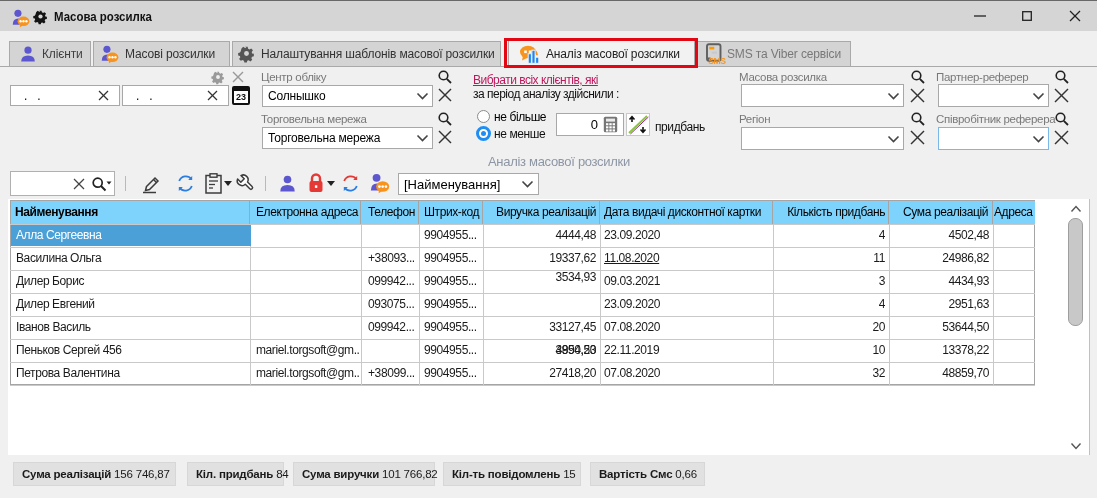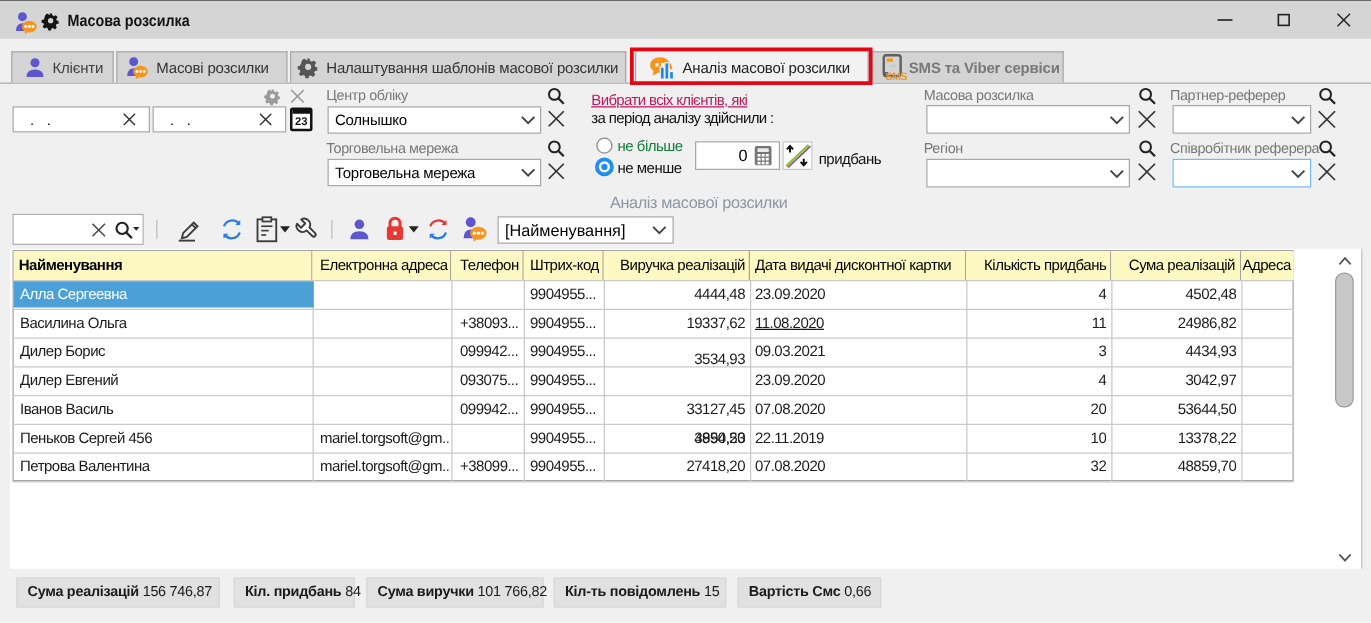--- a/index.html
+++ b/index.html
@@ -89,21 +89,21 @@
 
 <div class="abs" style="left:504px;top:38px;width:194px;height:30px;border:3px solid #e30613;"></div>
 
 <svg class="abs" style="left:705px;top:43px;" width="19" height="22" viewBox="0 0 19 22">
   <path d="M4 1.2 h9.5 q2 0 2 2 v12.6 q0 2 -2 2 h-9.5 q-2 0 -2 -2 v-12.6 q0 -2 2 -2 z" fill="none" stroke="#5f5f5f" stroke-width="1.9"></path>
   <path d="M2 14.5 v1.3 q0 2 2 2 l1.5 0 v-3.3 z" fill="#5f5f5f"></path>
   <rect x="4.3" y="3.8" width="5" height="2.6" fill="#ff9900"></rect>
   <rect x="6.8" y="8.8" width="5.2" height="1.8" fill="#c9c9c9"></rect>
   <text x="3.2" y="21.2" font-size="8.6" font-weight="bold" fill="#f7941e" font-family="Liberation Sans, sans-serif" letter-spacing="-0.4">SMS</text>
 </svg>
-<div class="abs" style="left:727px;top:47px;font-size:12px;letter-spacing:-0.15px;color:#787878;font-weight:bold;">SMS та Viber сервіси</div>
+<div class="abs" style="left:727px;top:47px;font-size:12px;letter-spacing:-0.15px;color:#787878;">SMS та Viber сервіси</div>
 
 <div class="lbl" style="left:10px;top:88px;text-align:center;">Період</div>
 
 <svg class="abs" style="left:212px;top:71px;" width="12" height="12" viewBox="0 0 16 16">
   <path fill="#9a9a9a" d="M6.5 0 h3 l0.5 2.2 a6 6 0 0 1 1.6 0.9 L13.8 2 l2.1 2.1 -1.5 2.2 a6 6 0 0 1 0.4 1.7 l2.2 0.5 v3 l-2.2 0.5 a6 6 0 0 1 -0.9 1.6 l1.1 2.2 -2.1 2.1 -2.2 -1.5 a6 6 0 0 1 -1.7 0.4 l-0.5 2.2 h-3 l-0.5 -2.2 a6 6 0 0 1 -1.6 -0.9 l-2.2 1.1 -2.1 -2.1 1.5 -2.2 a6 6 0 0 1 -0.4 -1.7 l-2.2 -0.5 v-3 l2.2 -0.5 a6 6 0 0 1 0.9 -1.6 L2 2.1 4.1 0 6.3 1.5 a6 6 0 0 1 1.7 -0.4 z" transform="scale(0.88) translate(1,1)"></path>
   <circle cx="8" cy="8" r="2.6" fill="#f0f0f0"></circle>
 </svg>
 <svg class="abs" style="left:233px;top:72px;" width="10" height="10">
     <line x1="0" y1="0" x2="10" y2="10" stroke="#9a9a9a" stroke-width="1.4"></line>
     <line x1="10" y1="0" x2="0" y2="10" stroke="#9a9a9a" stroke-width="1.4"></line>
@@ -156,21 +156,21 @@
   </svg>
 <svg class="abs" style="left:439px;top:131px;" width="12" height="12">
     <line x1="0" y1="0" x2="12" y2="12" stroke="#333" stroke-width="1.4"></line>
     <line x1="12" y1="0" x2="0" y2="12" stroke="#333" stroke-width="1.4"></line>
   </svg>
 
 <div class="abs" style="left:473px;top:73px;font-size:12px;letter-spacing:-0.5px;color:#be185d;text-decoration:underline;">Вибрати всіх клієнтів, які</div>
 <div class="abs" style="left:473px;top:87px;font-size:12px;letter-spacing:-0.5px;color:#111;">за період аналізу здійснили :</div>
 
 <div class="abs" style="left:477px;top:110px;width:13px;height:13px;border-radius:50%;background:#fff;border:1px solid #8b8b8b;"></div>
-<div class="abs" style="left:494px;top:110px;font-size:12px;letter-spacing:-0.4px;color:#15803d;">не більше</div>
+<div class="abs" style="left:494px;top:110px;font-size:12px;letter-spacing:-0.4px;color:#000000;">не більше</div>
 <div class="abs" style="left:476px;top:126px;width:15px;height:15px;border-radius:50%;background:#fff;border:3.5px solid #1e8ef5;"></div>
 <div class="abs" style="left:481px;top:131px;width:5px;height:5px;border-radius:50%;background:#1e8ef5;"></div>
 <div class="abs" style="left:494px;top:127px;font-size:12px;letter-spacing:-0.4px;color:#111;">не менше</div>
 
 <div class="abs" style="left:556px;top:113px;width:68px;height:23px;background:#fff;border:1px solid #a8a8a8;"></div>
 <div class="abs" style="left:556px;top:117px;width:42px;font-size:13px;color:#000;text-align:right;">0</div>
 <svg class="abs" style="left:603px;top:116px;" width="15" height="17" viewBox="0 0 15 17">
   <rect x="0.8" y="0.8" width="13.4" height="15.4" rx="1.5" fill="#767676"></rect>
   <rect x="3" y="2.6" width="9" height="3" fill="#fff" opacity="0.85"></rect>
   <g fill="#fff">
@@ -330,21 +330,21 @@
 </svg>
 
 <div class="abs" style="left:398px;top:173px;width:141px;height:22px;background:#fff;border:1px solid #a8a8a8;"></div>
 <div class="abs" style="left:404px;top:177px;font-size:13px;color:#000;">[Найменування]</div>
 <svg class="abs" style="left:522px;top:181px;" width="11" height="7">
     <polyline points="0.5,0.5 5.5,5.5 10.5,0.5" fill="none" stroke="#444" stroke-width="1.6"></polyline>
   </svg>
 
 <div class="abs" style="left:8px;top:199px;width:1081px;height:256px;background:#fff;"></div>
 <style>
-  .hcell { position:absolute; top:201px; height:23px; background:#fef9c3; border-right:1px solid #a5a5a5; font-size:12px; letter-spacing:-0.4px; color:#000; line-height:22px; white-space:nowrap; overflow:hidden; }
+  .hcell { position:absolute; top:201px; height:23px; background:#7dd3fc; border-right:1px solid #a5a5a5; font-size:12px; letter-spacing:-0.4px; color:#000; line-height:22px; white-space:nowrap; overflow:hidden; }
   .cell { position:absolute; height:23px; font-size:12px; letter-spacing:-0.4px; color:#1a1a1a; line-height:22px; white-space:nowrap; overflow:hidden; }
   .vline { position:absolute; width:1px; background:#c9c9c9; top:224px; height:161px; }
   .hline { position:absolute; left:10px; width:1025px; height:1px; background:#c9c9c9; }
   .r { text-align:right; }
 </style>
 
 <div class="abs" style="left:10px;top:200px;width:1025px;height:185px;border:1px solid #a5a5a5;"></div>
 <div class="hcell" style="left:11px;width:239px;padding-left:4px;font-weight:bold;">Найменування</div>
 <div class="hcell" style="left:250px;width:111px;padding-left:6px;">Електронна адреса</div>
 <div class="hcell" style="left:361px;width:58px;padding-left:7px;">Телефон</div>
@@ -386,32 +386,32 @@
 <div class="cell" style="left:368px;top:247px;width:49px;">+38093...</div>
 <div class="cell" style="left:424px;top:247px;width:56px;">9904955...</div>
 <div class="cell r" style="left:483px;top:247px;width:113px;">19337,62</div>
 <div class="cell" style="left:604px;top:247px;width:165px;text-decoration:underline;">11.08.2020</div>
 <div class="cell r" style="left:773px;top:247px;width:112px;">11</div>
 <div class="cell r" style="left:889px;top:247px;width:100px;">24986,82</div>
 
 <div class="cell" style="left:16px;top:270px;width:230px;">Дилер Борис</div>
 <div class="cell" style="left:368px;top:270px;width:49px;">099942...</div>
 <div class="cell" style="left:424px;top:270px;width:56px;">9904955...</div>
-<div class="cell r" style="left:483px;top:276px;width:113px;">3534,93</div>
+<div class="cell r" style="left:483px;top:266px;width:113px;">3534,93</div>
 <div class="cell" style="left:604px;top:270px;width:165px;">09.03.2021</div>
 <div class="cell r" style="left:773px;top:270px;width:112px;">3</div>
 <div class="cell r" style="left:889px;top:270px;width:100px;">4434,93</div>
 
 <div class="cell" style="left:16px;top:293px;width:230px;">Дилер Евгений</div>
 <div class="cell" style="left:368px;top:293px;width:49px;">093075...</div>
 <div class="cell" style="left:424px;top:293px;width:56px;">9904955...</div>
 <div class="cell r" style="left:483px;top:293px;width:113px;margin-top:46px;">4990,23</div>
 <div class="cell" style="left:604px;top:293px;width:165px;">23.09.2020</div>
 <div class="cell r" style="left:773px;top:293px;width:112px;">4</div>
-<div class="cell r" style="left:889px;top:293px;width:100px;">3042,97</div>
+<div class="cell r" style="left:889px;top:293px;width:100px;">2951,63</div>
 
 <div class="cell" style="left:16px;top:316px;width:230px;">Іванов Василь</div>
 <div class="cell" style="left:368px;top:316px;width:49px;">099942...</div>
 <div class="cell" style="left:424px;top:316px;width:56px;">9904955...</div>
 <div class="cell r" style="left:483px;top:316px;width:113px;">33127,45</div>
 <div class="cell" style="left:604px;top:316px;width:165px;">07.08.2020</div>
 <div class="cell r" style="left:773px;top:316px;width:112px;">20</div>
 <div class="cell r" style="left:889px;top:316px;width:100px;">53644,50</div>
 
 <div class="cell" style="left:16px;top:339px;width:230px;">Пеньков Сергей 456</div>

